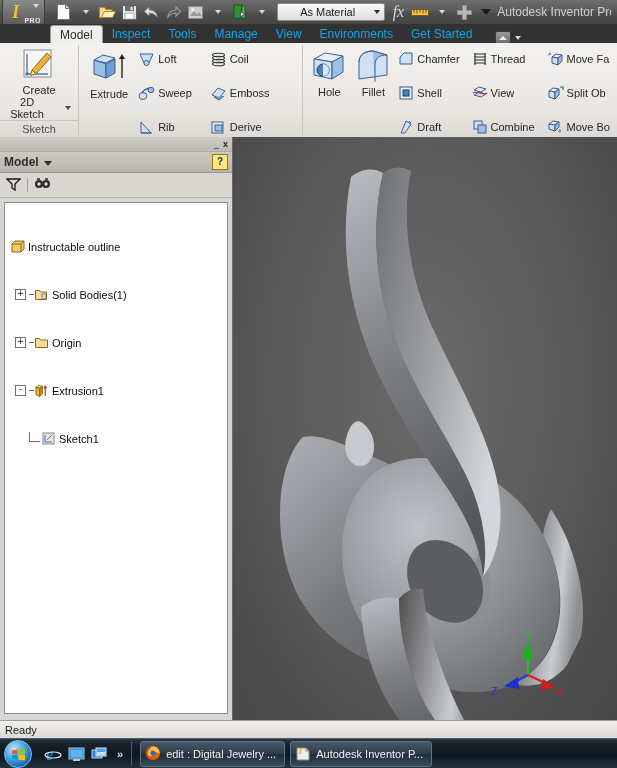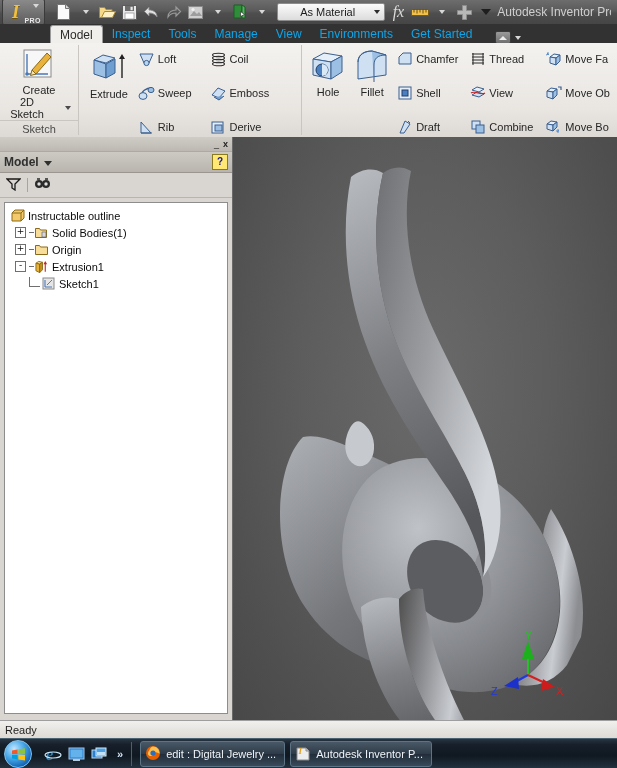--- a/index.html
+++ b/index.html
@@ -150,21 +150,21 @@
   }
   .browser-tools{
     height:24px;display:flex;align-items:center;gap:6px;padding:0 6px;
     background:#d9d6d1;border-bottom:1px solid #b9b5ae;
   }
   .tool-sep{width:1px;height:14px;background:#a8a49d;}
   .tree{
     flex:1;margin:4px 4px 6px 4px;background:#ffffff;
     border:1px solid #8d8d8d;overflow:hidden;padding:4px 2px;
   }
-  .node{display:flex;align-items:center;height:17px;font-size:11px;color:#0b0b0b;white-space:nowrap;}
+  .node{display:flex;align-items:center;height:17px;font-size:11px;color:#0b0b0b;white-space:nowrap;margin-top:31px;}
   .expander{
     width:9px;height:9px;border:1px solid #6f6f6f;background:#fff;
     font-size:9px;line-height:7px;text-align:center;color:#111;
     margin-right:3px;flex:none;font-family:"DejaVu Sans",sans-serif;
   }
   .nico{width:14px;height:14px;margin-right:3px;flex:none;display:flex;align-items:center;justify-content:center;}
 
   
   .viewport{
     position:absolute;left:233px;top:137px;width:384px;height:583px;
@@ -518,21 +518,21 @@
             </svg>
             <span>Move Fa</span>
           </div>
           <div class="sm-btn">
             <svg width="17" height="16" viewBox="0 0 17 16">
               <path d="M2 6l4-3 6 1-4 3z" fill="#e6eef8" stroke="#3a5f8f"></path>
               <path d="M2 6v6l6 2V7z" fill="#cfe0f2" stroke="#3a5f8f"></path>
               <path d="M8 7l4-3v6l-4 4z" fill="#9cbfe4" stroke="#3a5f8f"></path>
               <path d="M13 2h3v3" fill="none" stroke="#3a5f8f" stroke-width="1.2"></path>
             </svg>
-            <span>Move Ob</span>
+            <span>Split Ob</span>
           </div>
           <div class="sm-btn">
             <svg width="17" height="16" viewBox="0 0 17 16">
               <path d="M2 5l4-3 6 1-4 3z" fill="#e6eef8" stroke="#3a5f8f"></path>
               <path d="M2 5v5l6 2V6z" fill="#cfe0f2" stroke="#3a5f8f"></path>
               <path d="M8 6l4-3v5l-4 4z" fill="#9cbfe4" stroke="#3a5f8f"></path>
               <path d="M12 13l2-2M11 12h3M13 10v4" stroke="#5b8fd0" stroke-width="1"></path>
             </svg>
             <span>Move Bo</span>
           </div>

